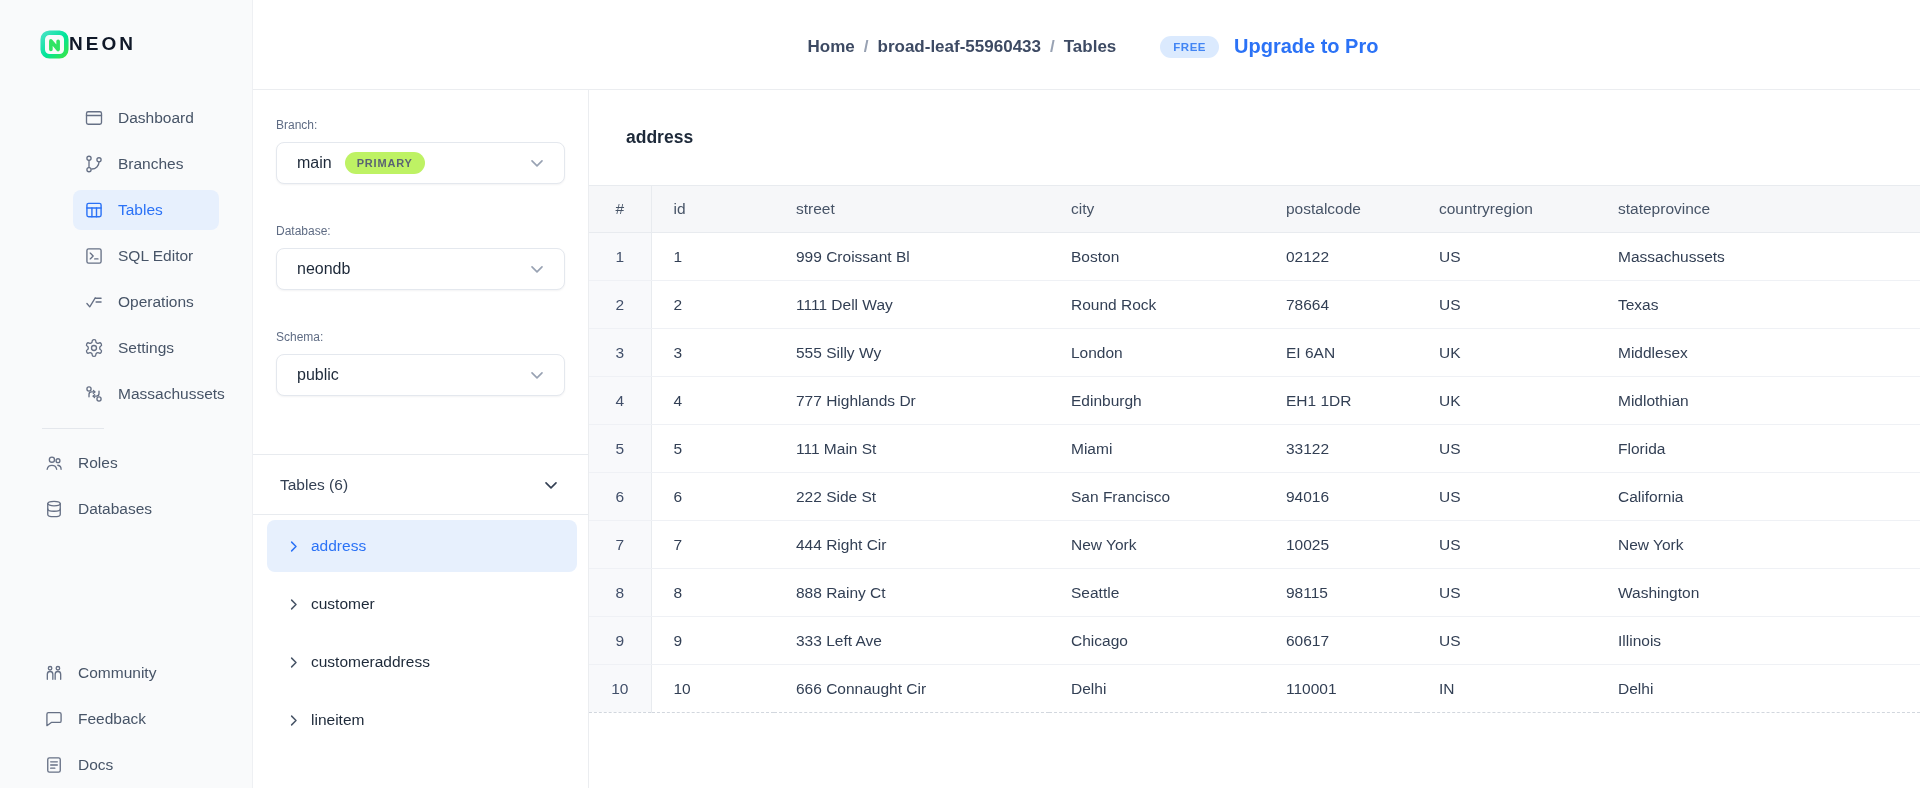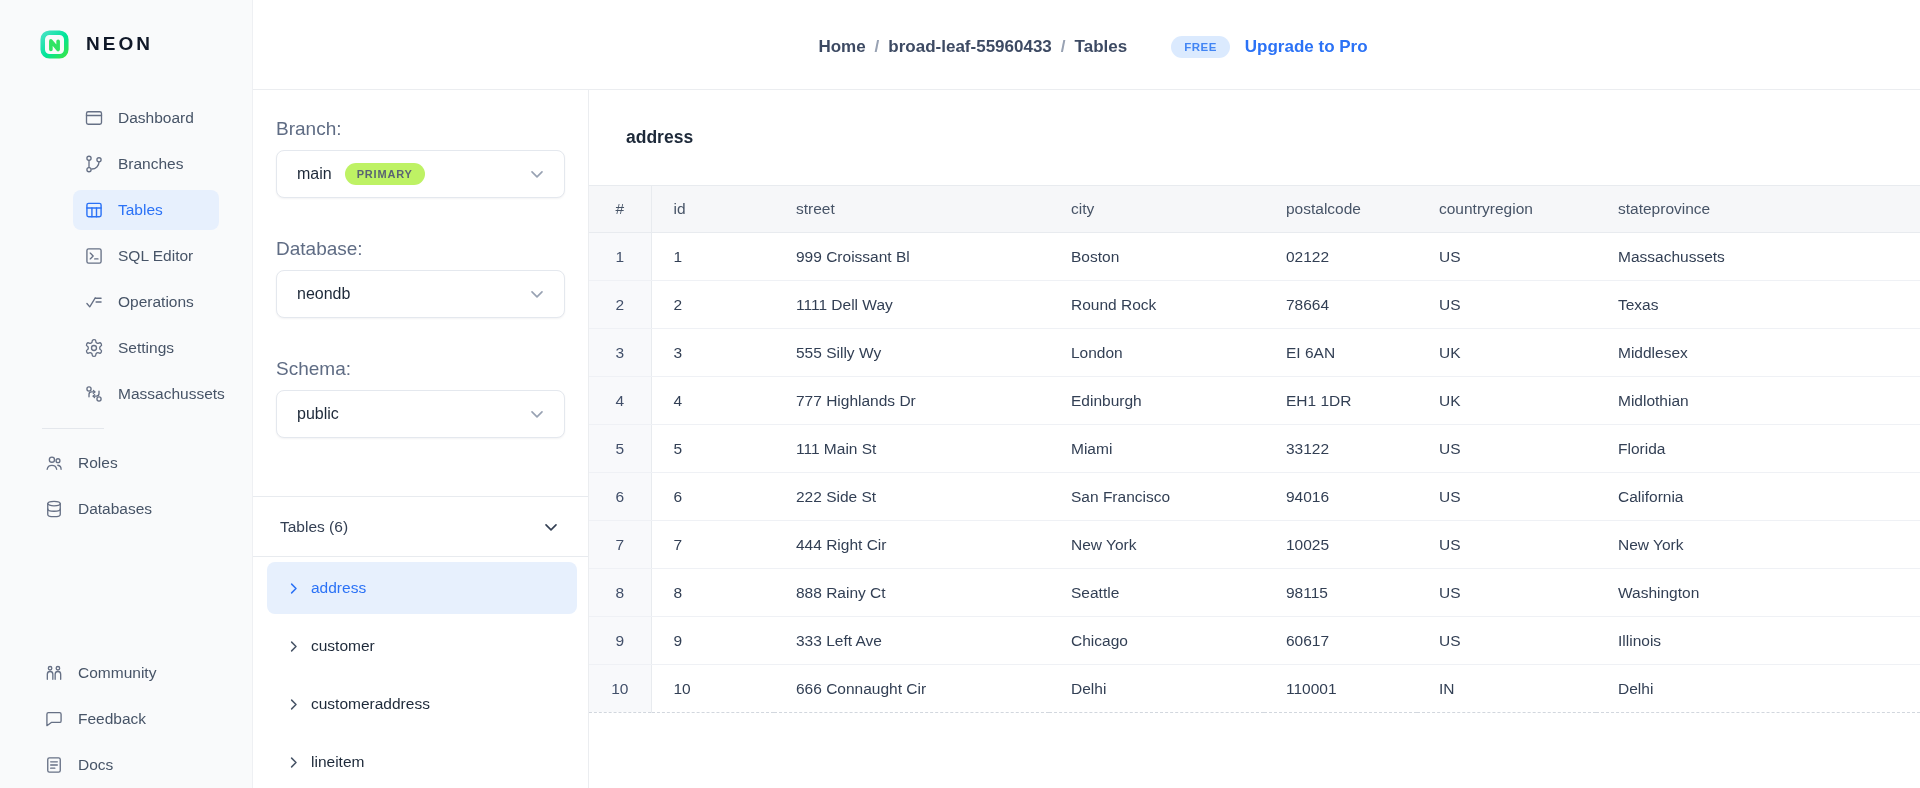--- a/index.html
+++ b/index.html
@@ -11,21 +11,21 @@
     -webkit-font-smoothing:antialiased;
   }
   .app { display:flex; width:1920px; height:788px; }
 
   
   .sidebar {
     width:253px; min-width:253px; height:100%;
     background:#f9fafb; border-right:1px solid #eef0f3;
     display:flex; flex-direction:column;
   }
-  .logo-row { display:flex; align-items:center; gap:17px; margin:29px 0 0 40px; height:30px; cursor:pointer;text-align:right; }
+  .logo-row { display:flex; align-items:center; gap:0; margin:29px 0 0 40px; height:30px; cursor:pointer;text-align:right; }
   .logo-text { font-size:19px; font-weight:800; letter-spacing:3px; color:#101828; }
   .nav { display:flex; flex-direction:column; }
   .nav-main { margin-top:36px;padding-left:40px; }
   .nav-item {
     display:flex; align-items:center; gap:14px;
     height:40px; margin:3px 33px; padding:0 11px;
     border-radius:8px; font-size:15.5px; color:#475467; cursor:pointer;
     white-space:nowrap;
   }
   .nav-item .icon { width:20px; height:20px; display:flex; align-items:center; justify-content:center; color:#667085; flex:none; }
@@ -43,35 +43,35 @@
     padding:4px 27px 0 40px; background:#fff;gap:44px;
   }
   .breadcrumb { display:flex; align-items:center; gap:9px; font-size:17px; font-weight:700; color:#3d4a63; }
   .breadcrumb .crumb { cursor:pointer; }
   .breadcrumb .sep { color:#98a2b3; font-weight:600; }
   .topbar-right { display:flex; align-items:center; gap:15px; }
   .plan-badge {
     background:#dbeafe; color:#4285f4; font-size:11.5px; font-weight:700;
     letter-spacing:.5px; padding:5px 13px; border-radius:999px;
   }
-  .upgrade-link { color:#2b72f6; font-size:17px; font-weight:700; cursor:pointer; }
+  .upgrade-link { color:#2b72f6; font-size:20px; font-weight:700; cursor:pointer; }
 
   
   .workspace { display:flex; flex:1; min-height:0; }
 
   
   .left-panel {
     width:336px; min-width:336px; border-right:1px solid #ebedf0;
     padding-top:28px; display:flex; flex-direction:column; background:#fff;
   }
   .panel-fields { padding:0 23px; }
   .field-group { margin-bottom:40px; }
-  .field-label { font-size:19px; color:#5f6c84; margin-bottom:10px; }
+  .field-label { font-size:12px; color:#5f6c84; margin-bottom:10px; }
   .select-box {
-    height:48px; border:1px solid #e4e8ee; border-radius:8px; background:#fff;
+    height:42px; border:1px solid #e4e8ee; border-radius:8px; background:#fff;
     display:flex; align-items:center; padding:0 17px 0 20px;
     box-shadow:0 1px 2px rgba(16,24,40,.05); cursor:pointer;
   }
   .select-value { font-size:16px; color:#1d2939; }
   .pill {
     background:#bef264; color:#5a6473; font-size:11px; font-weight:700;
     letter-spacing:.8px; padding:5px 12px; border-radius:999px; margin-left:13px;
   }
   .select-chevron { margin-left:auto; color:#98a2b3; display:flex; }
 

